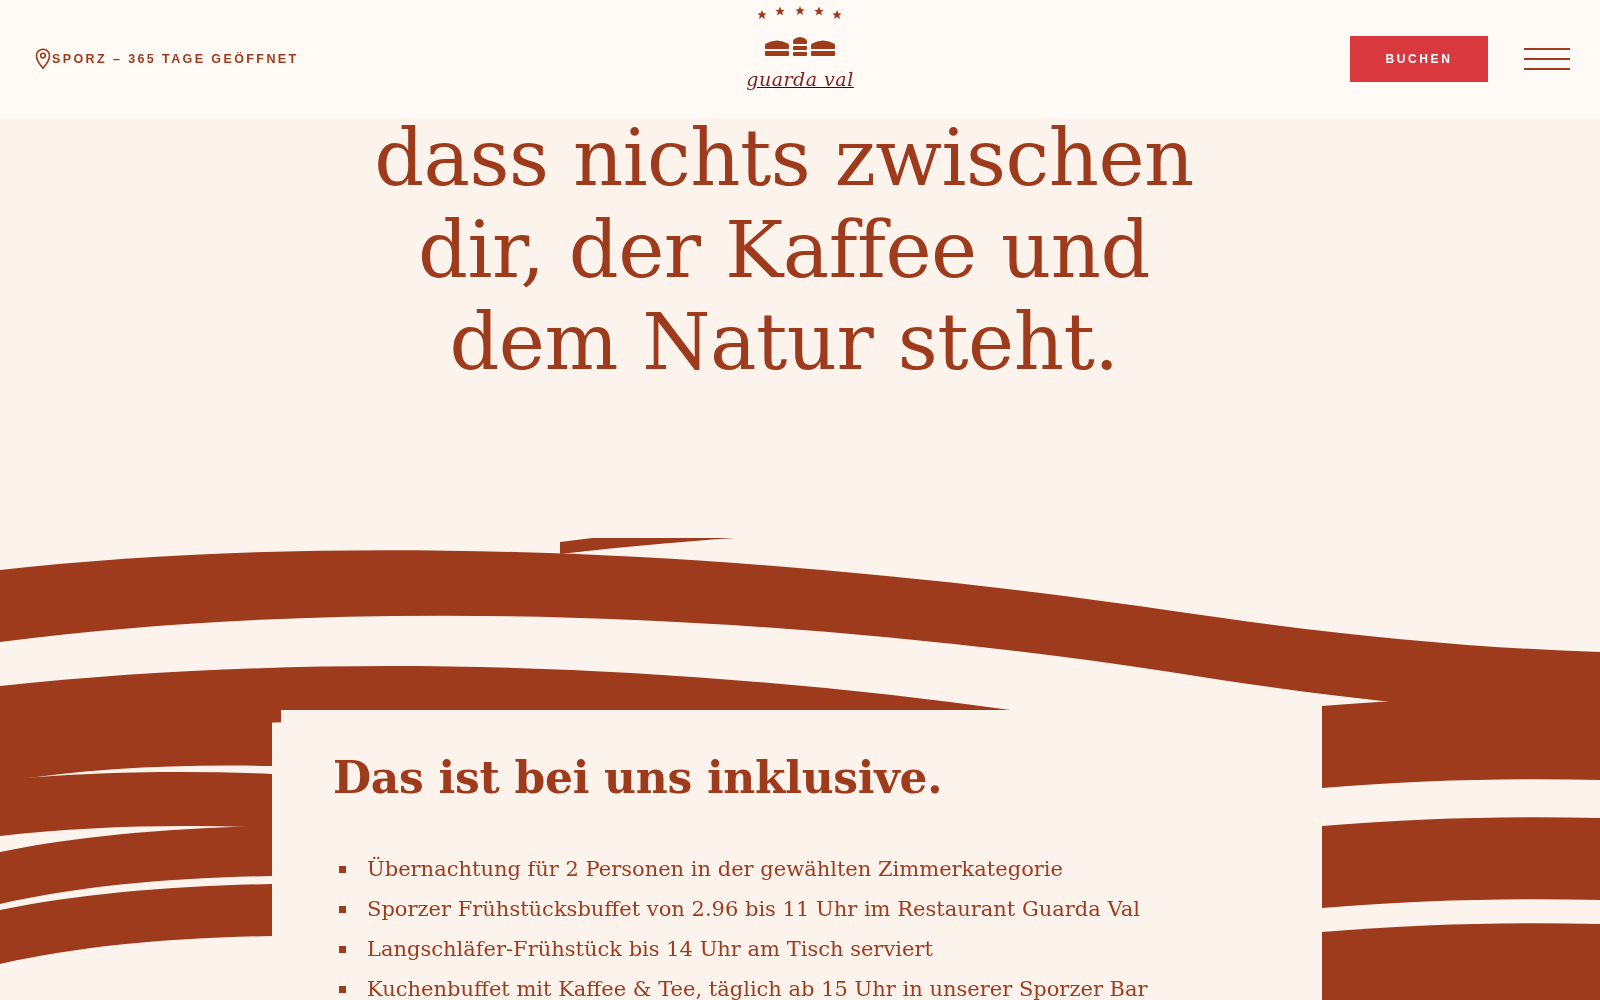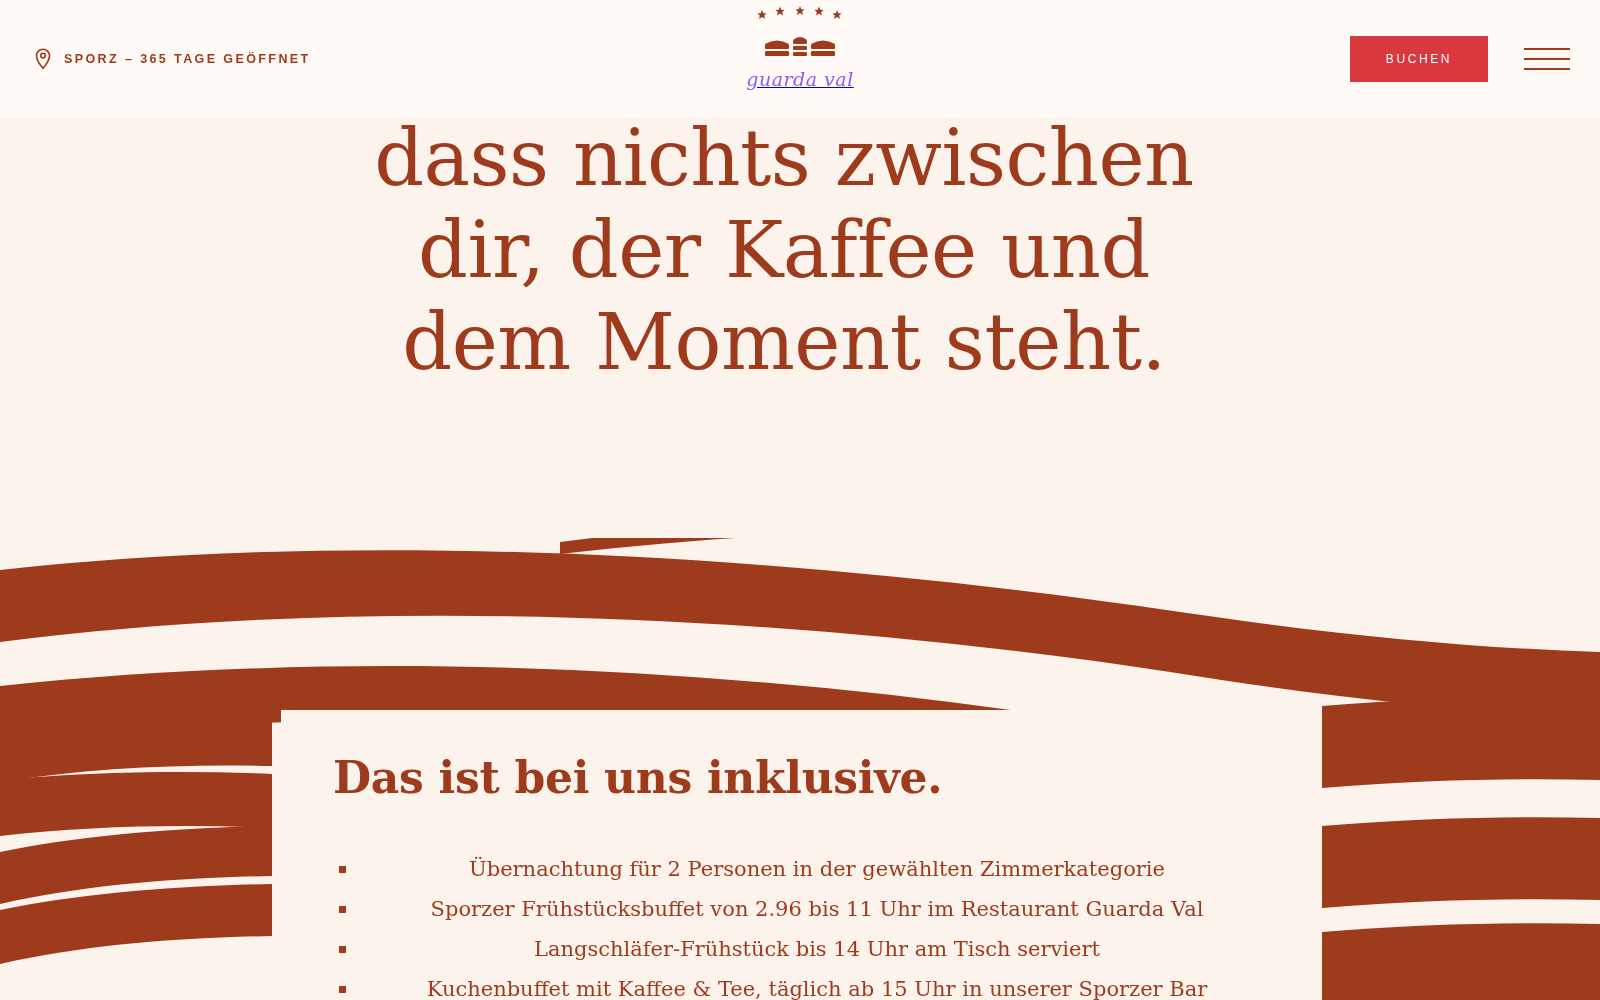--- a/index.html
+++ b/index.html
@@ -18,21 +18,21 @@
     width: 1600px;
     height: 118px;
     background: #fffaf6;
     display: flex;
     align-items: center;
     z-index: 40;
   }
   .topbar-left {
     display: flex;
     align-items: center;
-    gap: 12px;
+    gap: 0;
     margin-left: 34px;
   }
   .pin-icon { width: 18px; height: 22px; display: block; }
   .location-text {
     font-size: 12.5px;
     letter-spacing: 2.4px;
     font-weight: bold;
     color: #9e3b1c;
     white-space: nowrap;
   }
@@ -46,41 +46,41 @@
     text-align: center;
   }
   .logo-stars { display: block; margin: 0 auto; }
   .logo-mark { display: block; margin: 2px auto 0; }
   .logo-word {
     display: block;
     margin-top: 2px;
     font-family: "DejaVu Serif", serif;
     font-style: italic;
     font-size: 19px;
-    color: #8b5cf6;
+    color: #7f1d1d;
     letter-spacing: 0.5px;
   }
 
   .topbar-right {
     position: absolute;
     right: 30px;
     top: 0;
     height: 118px;
     display: flex;
     align-items: center;
     gap: 36px;
   }
   .book-btn {
     background: #d9383f;
     color: #ffffff;
     border: none;
     width: 138px;
     height: 46px;
     font-size: 12px;
-    font-weight: normal;
+    font-weight: bold;
     letter-spacing: 2.6px;
     cursor: pointer;
     font-family: "Liberation Sans", sans-serif;
   }
   .burger {
     width: 46px;
     height: 22px;
     display: flex;
     flex-direction: column;
     justify-content: space-between;
@@ -147,21 +147,20 @@
     margin-top: 46px;
     list-style: none;
   }
   .card-list li {
     position: relative;
     font-family: "DejaVu Serif", serif;
     font-size: 21px;
     line-height: 40px;
     color: #9e3b1c;
     padding-left: 34px;
-    text-align: center;
   }
   .card-list li::before {
     content: "";
     position: absolute;
     left: 6px;
     top: 17px;
     width: 7px;
     height: 7px;
     background: #9e3b1c;
   }
@@ -189,21 +188,21 @@
     <path d="M1322,452 C1420,444 1510,442 1600,444 L1600,520 L1322,520 Z" fill="#9e3b1c"></path>
 
     <path d="M0,250 C90,238 180,234 272,236 L272,286 C180,284 90,288 0,302 Z" fill="#9e3b1c"></path>
   </svg>
 </div>
 
 <section class="hero">
   <div class="hero-text">
     <div>dass nichts zwischen</div>
     <div>dir, der Kaffee und</div>
-    <div>dem Moment steht.</div>
+    <div>dem Natur steht.</div>
   </div>
 </section>
 
 <section class="card">
   <h2 class="card-title">Das ist bei uns inklusive.</h2>
   <ul class="card-list">
     <li>Übernachtung für 2 Personen in der gewählten Zimmerkategorie</li>
     <li>Sporzer Frühstücksbuffet von 2.96 bis 11 Uhr im Restaurant Guarda Val</li>
     <li>Langschläfer-Frühstück bis 14 Uhr am Tisch serviert</li>
     <li>Kuchenbuffet mit Kaffee &amp; Tee, täglich ab 15 Uhr in unserer Sporzer Bar</li>

